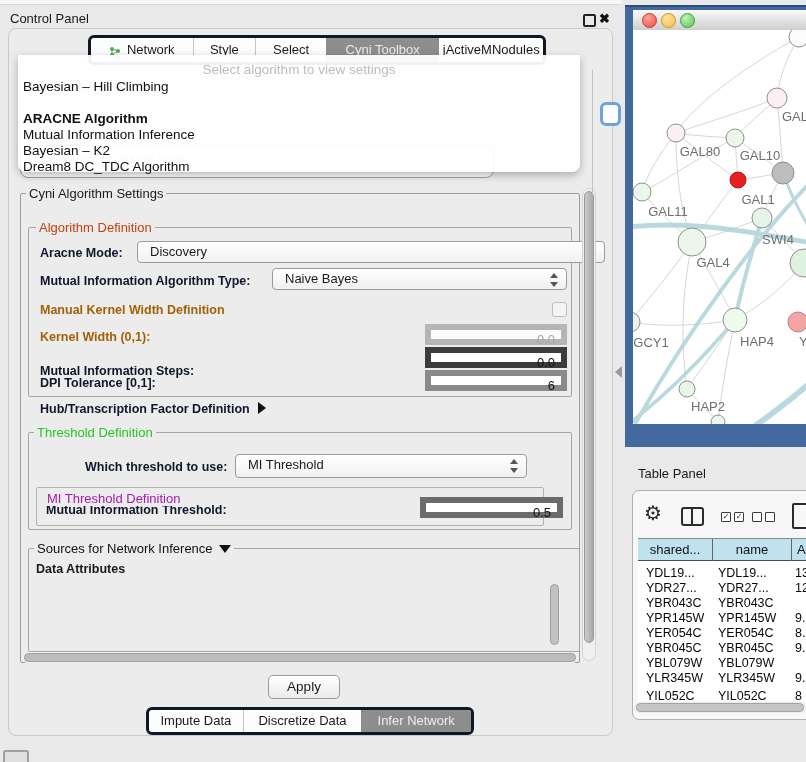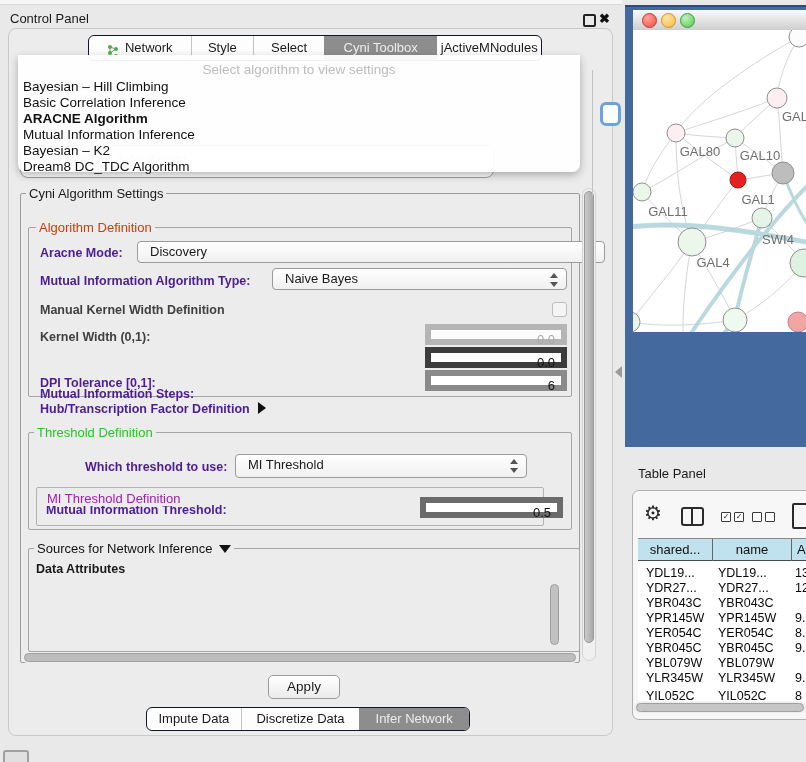--- a/index.html
+++ b/index.html
@@ -5,21 +5,21 @@
   html,body{margin:0;padding:0;}
   #page{position:relative;width:806px;height:762px;background:#e9e9e9;font-family:"Liberation Sans",sans-serif;color:#1a1a1a;overflow:hidden;}
   .abs{position:absolute;}
   
   #top-strip{left:0;top:0;width:622px;height:4px;background:#f6f6f6;border-bottom:1px solid #dadada;}
   #cp-title{left:10px;top:11px;font-size:13px;}
   #cp-float{left:583px;top:14px;width:9px;height:9px;border:2px solid #222;border-radius:2px;background:transparent;}
   #cp-close{left:599px;top:11px;font-size:13px;font-weight:bold;color:#111;}
   #panel-body{left:8px;top:28px;width:603px;height:706px;background:#ececec;border:1px solid #c9c9c9;border-radius:8px;}
   
-  .tabbar{background:#fdfdfd;border:1px solid #0f172a;border-radius:6px;display:flex;overflow:hidden;z-index:5;}
+  .tabbar{background:#fdfdfd;border:3px solid #0f172a;border-radius:6px;display:flex;overflow:hidden;z-index:5;}
   #tab-bar{left:88px;top:35px;width:452px;height:24px;}
   .tab{font-size:13px;text-align:center;line-height:24px;white-space:nowrap;}
   .tab.sep{border-left:1px solid #c4c4c4;}
   .tab.sel{background:#8d8d8d;color:#ededed;}
   #tab-network{width:102px;display:flex;align-items:center;justify-content:center;gap:5px;}
   #tab-style{width:62px;}#tab-select{width:70px;}#tab-cyni{width:114px;}#tab-jactive{width:104px;}
   #net-tab-icon{width:13px;height:13px;display:inline-block;}
   
   #popup{left:18px;top:55px;width:562px;height:117px;background:rgba(255,255,255,0.94);border-radius:0 0 8px 8px;box-shadow:0 3px 9px rgba(0,0,0,0.28);z-index:10;}
   #popup-ph{left:0;top:7px;width:562px;text-align:center;font-size:13.5px;color:#bcbcbc;}
@@ -39,34 +39,34 @@
   #cyni-glabel{left:26px;top:186px;color:#1a1a1a;}
   #algdef-group{left:28px;top:227px;width:542px;height:168px;}
   #algdef-glabel{left:36px;top:220px;color:#c2410c;text-align:center;}
   #thr-group{left:28px;top:432px;width:542px;height:96px;}
   #thr-glabel{left:34px;top:425px;color:#25c425;}
   #mithr-group{left:36px;top:487px;width:506px;height:37px;border-color:#b2b2b2;}
   #mithr-glabel{left:44px;top:480px;color:#a21caf;margin-top:11px;}
   #src-group{left:28px;top:548px;width:550px;height:102px;}
   #src-glabel{left:34px;top:541px;color:#111;display:flex;align-items:center;gap:6px;}
   
-  .flabel{font-size:12.5px;font-weight:bold;color:#4c1d95;white-space:nowrap;}
-  .flabel.dis{color:#404040;}
+  .flabel{font-size:12.5px;font-weight:bold;color:#0f172a;white-space:nowrap;}
+  .flabel.dis{color:#a16207;}
   .combo{background:linear-gradient(#ffffff,#f0f0f0);border:1px solid #9b9b9b;border-radius:4px;font-size:13px;line-height:20px;padding-left:12px;box-sizing:border-box;}
   .stepper{position:absolute;right:9px;top:4px;width:7px;height:14px;}
   .stepper i{position:absolute;left:0;width:0;height:0;border-left:4px solid transparent;border-right:4px solid transparent;}
   .stepper .up{top:0;border-bottom:5px solid #555;}
   .stepper .dn{bottom:0;border-top:5px solid #555;}
   .tfield{border:6px solid #000000;background:#fff;font-size:13px;line-height:20px;text-align:right;padding-right:6px;box-sizing:border-box;}
   #lab-aracne{left:40px;top:246px;}   #cmb-aracne{left:137px;top:241px;width:468px;height:22px;}
   #lab-mitype{left:40px;top:274px;}   #cmb-mitype{left:272px;top:268px;width:295px;height:22px;}
   #lab-manual{left:40px;top:303px;}   #chk-manual{left:552px;top:302px;width:13px;height:13px;border:1px solid #bdbdbd;border-radius:3px;background:#f4f4f4;}
   #lab-kernel{left:40px;top:330px;}   #fld-kernel{left:425px;top:324px;width:142px;height:21px;border-color:#b5b5b5;background:#fbfbfb;color:#a8a8a8;}
   #lab-dpi{left:40px;top:353px;margin-top:23px;}      #fld-dpi{left:425px;top:347px;width:142px;height:21px;border-color:#3c3c3c;color:#111;}
-  #lab-steps{left:40px;top:387px;}    #fld-steps{left:425px;top:370px;width:142px;height:21px;border-color:#8a8a8a;color:#111;}
+  #lab-steps{left:40px;top:364px;}    #fld-steps{left:425px;top:370px;width:142px;height:21px;border-color:#8a8a8a;color:#111;}
   #hub-row{left:40px;top:402px;display:flex;align-items:flex-start;gap:8px;}
   .tri-right{width:0;height:0;border-top:6px solid transparent;border-bottom:6px solid transparent;border-left:8px solid #111;}
   .tri-down{width:0;height:0;border-left:6px solid transparent;border-right:6px solid transparent;border-top:8px solid #111;}
   #lab-which{left:85px;top:460px;}    #cmb-which{left:235px;top:454px;width:292px;height:24px;}
   #lab-mithr{left:46px;top:503px;}    #fld-mithr{left:420px;top:497px;width:143px;height:21px;border-color:#6b6b6b;color:#111;}
   #lab-dattr{left:36px;top:562px;font-size:12.5px;font-weight:bold;}
   #attr-list{left:44px;top:581px;width:502px;height:66px;background:#3a6bc6;overflow:hidden;}
   .litem{position:absolute;left:8px;width:480px;height:15px;color:#fff;font-size:12.5px;white-space:nowrap;}
   #li0{top:1px;}#li1{top:16px;}#li2{top:31px;}#li3{top:46px;}
   #list-vscroll{left:549px;top:583px;width:11px;height:63px;background:#ededed;border-radius:6px;}
@@ -82,21 +82,21 @@
   .btab{font-size:13px;text-align:center;line-height:22px;}
   #btab-impute{width:94px;}#btab-discretize{width:118px;}#btab-infer{width:110px;}
   #corner-icon{left:3px;top:750px;width:22px;height:16px;border:2px solid #a0a0a0;border-radius:3px;background:#e0e0e0;}
   
   #net-frame{left:625px;top:5px;width:181px;height:442px;background:#44699f;border-top:2px solid #2b4c7c;box-sizing:border-box;}
   #net-titlebar{left:633px;top:10px;width:173px;height:20px;background:linear-gradient(#fafafa,#cecece);border-bottom:1px solid #9a9a9a;}
   .light{width:13px;height:13px;border-radius:50%;top:13px;}
   #light-close{left:642px;background:radial-gradient(circle at 35% 30%,#ffa49b,#ee4d42);border:1px solid #c2372f;}
   #light-min{left:661px;background:radial-gradient(circle at 35% 30%,#ffe2a0,#f5bd45);border:1px solid #cf9325;}
   #light-zoom{left:680px;background:radial-gradient(circle at 35% 30%,#c0f2b8,#55c653);border:1px solid #3d9e3b;}
-  #net-canvas{left:633px;top:30px;width:173px;height:302px;background:#ffffff;overflow:hidden;}
+  #net-canvas{left:633px;top:30px;width:173px;height:394px;background:#ffffff;overflow:hidden;}
   #splitter{left:615px;top:366px;width:0;height:0;border-top:6px solid transparent;border-bottom:6px solid transparent;border-right:7px solid #9a9a9a;}
   svg text{font-family:"Liberation Sans",sans-serif;font-size:13px;fill:#6f6f6f;}
   
   #tp-title{left:638px;top:466px;font-size:13px;}
   #table-window{left:632px;top:490px;width:180px;height:228px;background:#f7f7f7;border:1px solid #b0b0b0;border-radius:7px;}
   #tb-gear{left:644px;top:503px;font-size:20px;color:#2b2b2b;line-height:20px;}
   #tb-split{left:681px;top:507px;width:19px;height:15px;border:2px solid #2b2b2b;border-radius:3px;background:#f7f7f7;}
   #tb-split i{position:absolute;left:8px;top:0;width:2px;height:15px;background:#2b2b2b;}
   .ckbox{width:8px;height:8px;border:1.5px solid #3a3a3a;border-radius:1px;font-size:8px;line-height:8px;text-align:center;color:#222;background:#fff;}
   #tb-checked{left:721px;top:512px;display:flex;gap:3px;}
@@ -150,21 +150,20 @@
     </div>
     <div class="tab sep" id="tab-style">Style</div>
     <div class="tab sep" id="tab-select">Select</div>
     <div class="tab sel" id="tab-cyni">Cyni Toolbox</div>
     <div class="tab" id="tab-jactive">jActiveMNodules</div>
   </div>
 
   <div class="abs" id="popup">
     <div class="abs" id="popup-ph">Select algorithm to view settings</div>
     <div class="abs pitem" id="pi0">Bayesian – Hill Climbing</div>
-    <div class="abs pitem" id="pi1">Basic Correlation Inference</div>
     <div class="abs pitem bold" id="pi2">ARACNE Algorithm</div>
     <div class="abs pitem" id="pi3">Mutual Information Inference</div>
     <div class="abs pitem" id="pi4">Bayesian – K2</div>
     <div class="abs pitem" id="pi5">Dream8 DC_TDC Algorithm</div>
   </div>
 
   <div class="abs group" id="cyni-group"></div>
   <div class="abs glabel" id="cyni-glabel">Cyni Algorithm Settings</div>
 
   <div class="abs group" id="algdef-group"></div>

